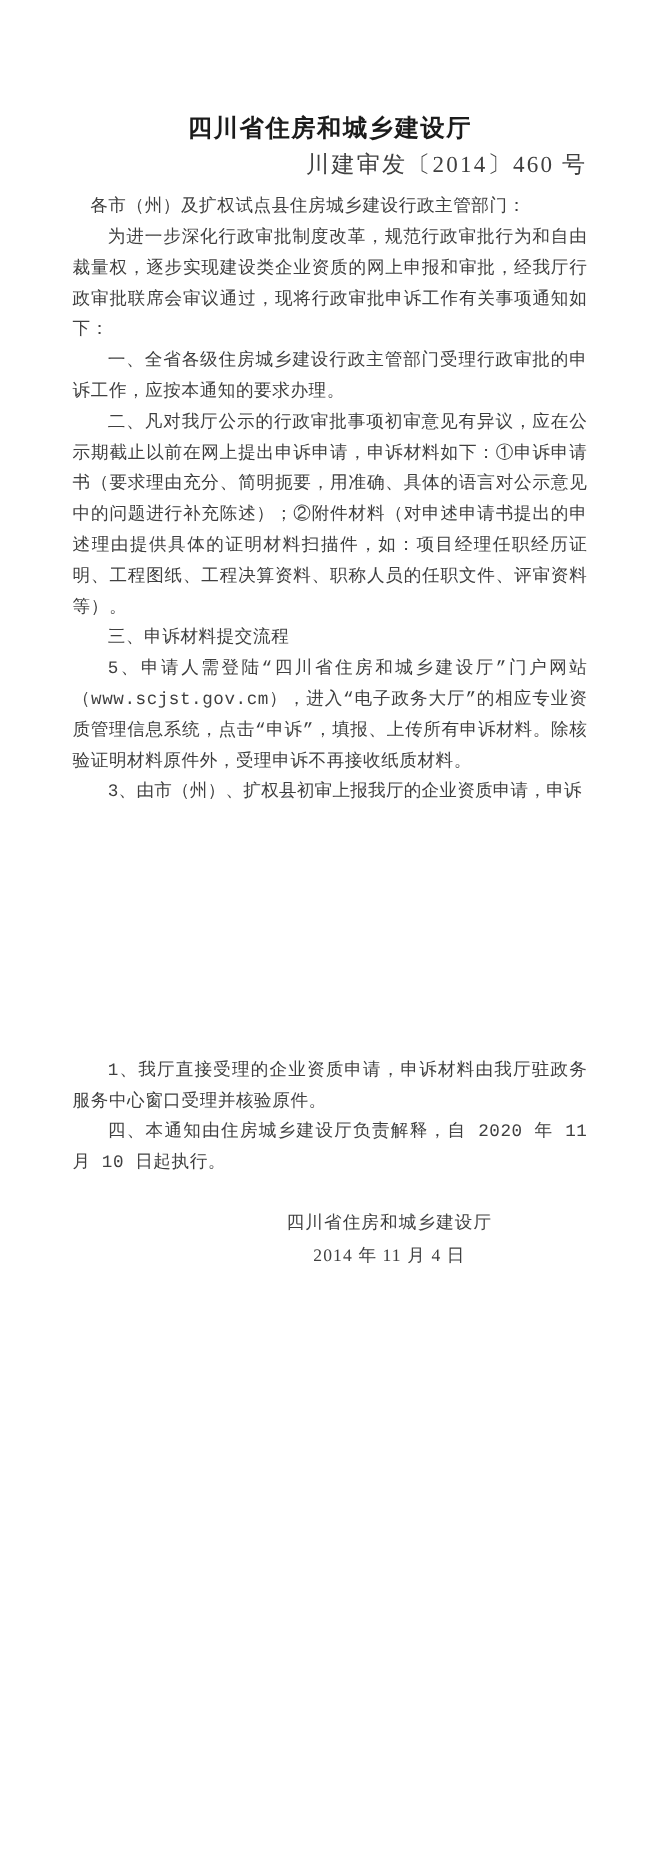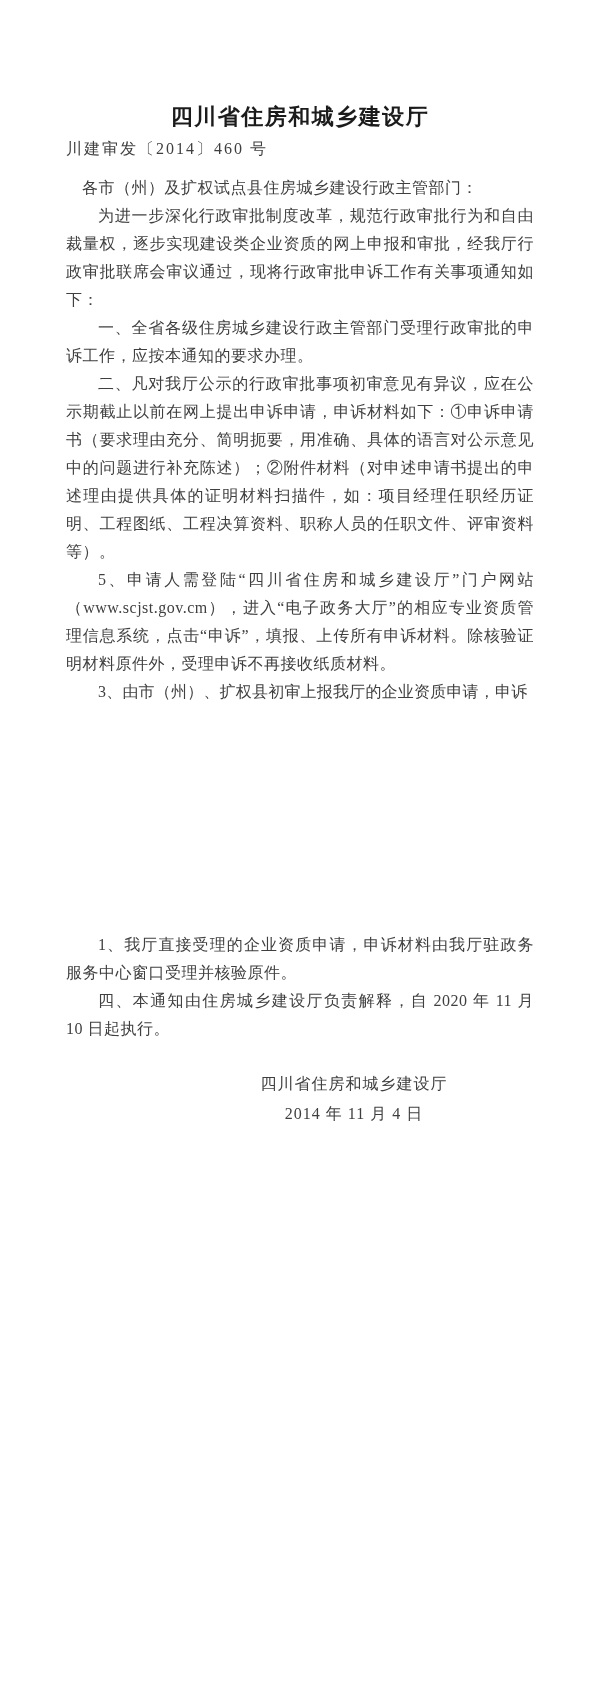--- a/index.html
+++ b/index.html
@@ -23,35 +23,36 @@
     text-align: center;
     font-size: 22px;
     font-weight: 700;
     line-height: 33px;
     letter-spacing: 1.5px;
     color: #1b1b1b;
     font-family: "Liberation Sans", "DejaVu Sans", sans-serif;
   }
   .doc-number {
     margin-top: 3px;
-    text-align: left;
-    font-size: 16px;
+    text-align: right;
+    font-size: 21px;
     line-height: 26px;
     letter-spacing: 2px;
     color: #3f3f3f;
   }
   .body-text {
     margin-top: 12px;
     font-size: 16px;
     line-height: 28px;
     letter-spacing: 0.5px;
     text-align: justify;
   }
   .para {
     margin: 0;
+    font-family: Liberation Mono, monospace;
   }
   .indent {
     text-indent: 2em;
   }
   .salutation {
     text-indent: 1em;
   }
   .one-line {
     white-space: nowrap;
     overflow: hidden;
@@ -79,20 +80,21 @@
 
   <h1 class="title">四川省住房和城乡建设厅</h1>
 
   <div class="doc-number">川建审发〔2014〕460 号</div>
 
   <div class="body-text">
     <p class="para salutation">各市（州）及扩权试点县住房城乡建设行政主管部门：</p>
     <p class="para indent">为进一步深化行政审批制度改革，规范行政审批行为和自由裁量权，逐步实现建设类企业资质的网上申报和审批，经我厅行政审批联席会审议通过，现将行政审批申诉工作有关事项通知如下：</p>
     <p class="para indent">一、全省各级住房城乡建设行政主管部门受理行政审批的申诉工作，应按本通知的要求办理。</p>
     <p class="para indent">二、凡对我厅公示的行政审批事项初审意见有异议，应在公示期截止以前在网上提出申诉申请，申诉材料如下：①申诉申请书（要求理由充分、简明扼要，用准确、具体的语言对公示意见中的问题进行补充陈述）；②附件材料（对申述申请书提出的申述理由提供具体的证明材料扫描件，如：项目经理任职经历证明、工程图纸、工程决算资料、职称人员的任职文件、评审资料等）。</p>
+    <p class="para indent">三、申诉材料提交流程</p>
     <p class="para indent">5、申请人需登陆“四川省住房和城乡建设厅”门户网站（www.scjst.gov.cm），进入“电子政务大厅”的相应专业资质管理信息系统，点击“申诉”，填报、上传所有申诉材料。除核验证明材料原件外，受理申诉不再接收纸质材料。</p>
     <p class="para indent one-line">3、由市（州）、扩权县初审上报我厅的企业资质申请，申诉</p>
 
     <div class="page-break-gap"></div>
 
     <p class="para indent">1、我厅直接受理的企业资质申请，申诉材料由我厅驻政务服务中心窗口受理并核验原件。</p>
     <p class="para indent">四、本通知由住房城乡建设厅负责解释，自 2020 年 11 月 10 日起执行。</p>
   </div>
 
   <div class="signature-block">

